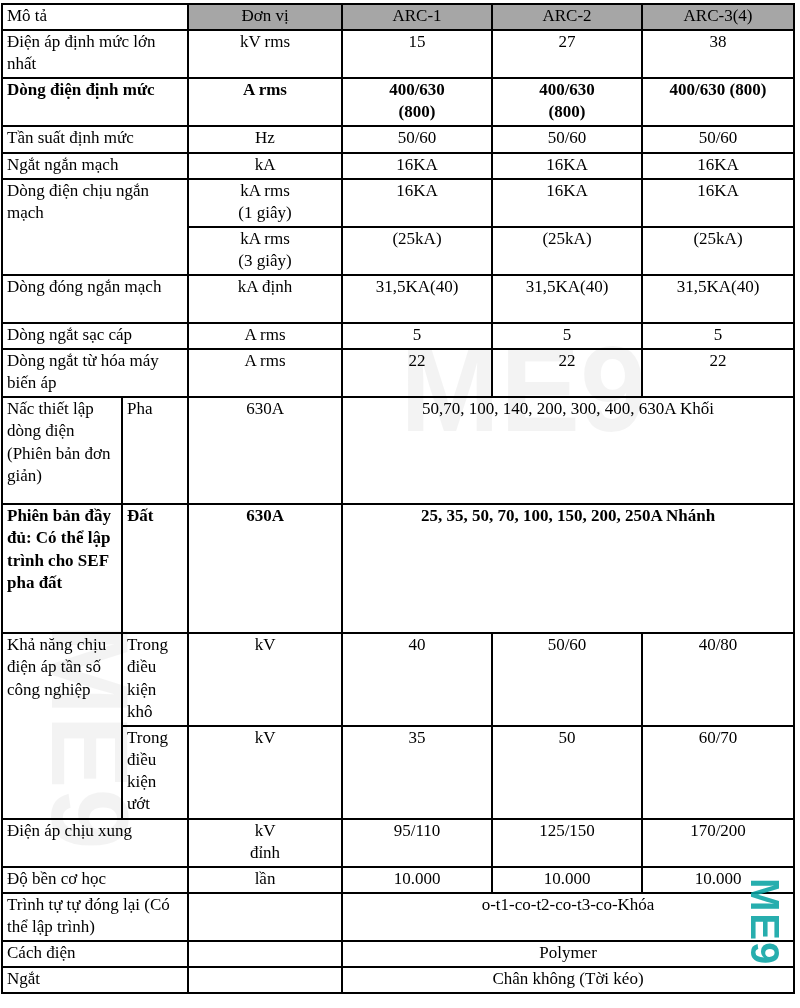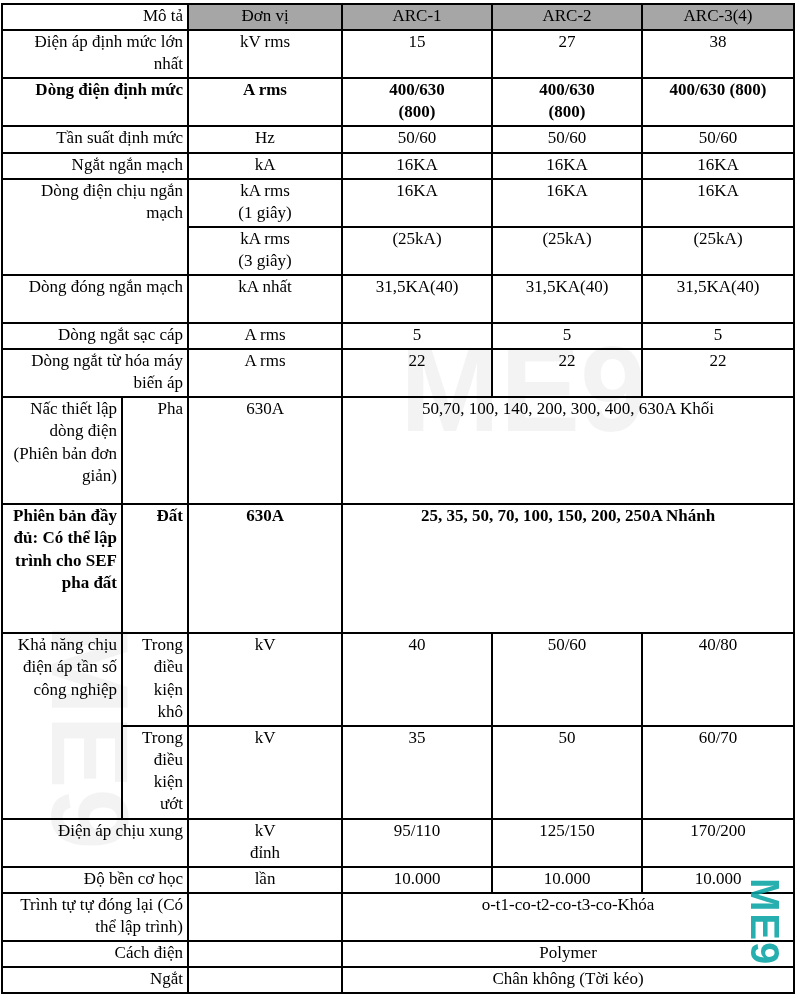--- a/index.html
+++ b/index.html
@@ -22,21 +22,21 @@
   }
   td {
     border: 2px solid #000000;
     padding: 0 4px 2px 4px;
     vertical-align: top;
     font-size: 17px;
     line-height: 1.3;
     white-space: pre-line;
     overflow: hidden;
   }
-  .d { text-align: right; }
+  .d { text-align: left; }
   .u, .v, .s { text-align: center; }
   .g { background: #a6a6a6; }
   
   .rhdr { height: 23px; }
   .r24 { height: 24px; }
   .r25 { height: 25px; padding-left: 46px; }
   .r44 { height: 44px; }
   .r46 { height: 46px; }
   .r47 { height: 47px; font-weight: bold; }
   .r48 { height: 48px; }
@@ -142,21 +142,21 @@
       <tr class="r44">
         <td class="u">kA rms
 (3 giây)</td>
         <td class="v">(25kA)</td>
         <td class="v">(25kA)</td>
         <td class="v">(25kA)</td>
       </tr>
 
       <tr class="r48">
         <td colspan="2" class="d">Dòng đóng ngắn mạch</td>
-        <td class="u">kA nhất</td>
+        <td class="u">kA định</td>
         <td class="v">31,5KA(40)</td>
         <td class="v">31,5KA(40)</td>
         <td class="v">31,5KA(40)</td>
       </tr>
 
       <tr class="r24">
         <td colspan="2" class="d">Dòng ngắt sạc cáp</td>
         <td class="u">A rms</td>
         <td class="v">5</td>
         <td class="v">5</td>

